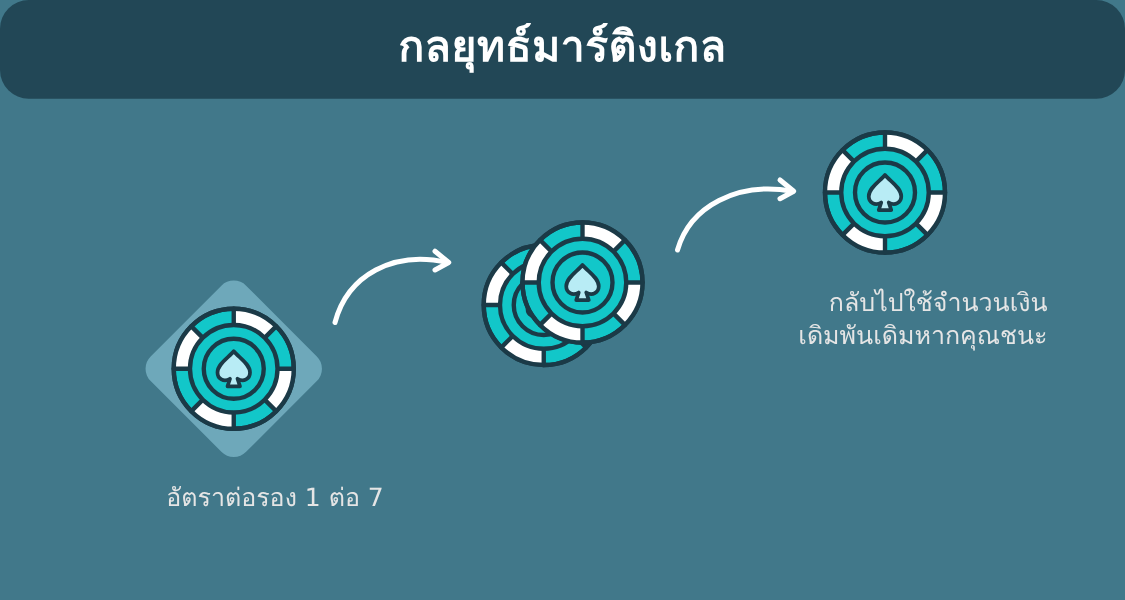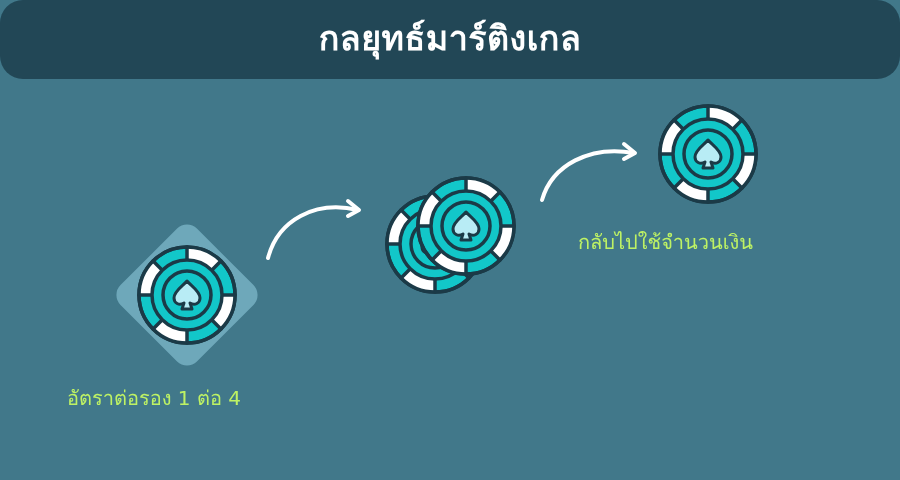--- a/index.html
+++ b/index.html
@@ -1,20 +1,20 @@
 <!DOCTYPE html>
 <html><head>
 <meta charset="utf-8">
 <style>
   html, body { margin:0; padding:0; }
   body { width:900px; height:480px; overflow:hidden; background:#41788a; position:relative; font-family:"DejaVu Sans", sans-serif; }
   .header { position:absolute; left:0; top:0; width:900px; height:79px; background:#224756; display:flex; align-items:center; justify-content:center;border-radius:23px; }
   .title { color:#ffffff; font-family:"DejaVu Sans", sans-serif; font-weight:bold; font-size:34px; letter-spacing:0.5px; line-height:1; margin-top:-4px; }
   svg.art { position:absolute; left:0; top:0; }
-  .label { position:absolute; color:#bef264; font-size:20px; line-height:26px; text-align:left; white-space:nowrap; }
+  .label { position:absolute; color:#e5e5e5; font-size:20px; line-height:26px; text-align:right; white-space:nowrap; }
   .label span { display:block; }
 </style>
 </head>
 <body>
 
 <div class="header">
   <div class="title">กลยุทธ์มาร์ติงเกล</div>
 </div>
 
 <svg class="art" width="900" height="480" viewBox="0 0 900 480">
@@ -66,21 +66,22 @@
     <path d="M542,200 C552,165 590,145 634,153"></path>
     <path d="M624,144 L635,153 L624,159"></path>
   </g>
 
   <g>
     <use href="#chip" transform="translate(708,154)"></use>
   </g>
 </svg>
 
 <div class="label" style="left:67px; top:385px; width:240px;">
-  <span>อัตราต่อรอง 1 ต่อ 4</span>
+  <span>อัตราต่อรอง 1 ต่อ 7</span>
 </div>
 
 <div class="label" style="left:350px; top:315px; width:200px;">
 </div>
 
 <div class="label" style="left:578px; top:229px; width:260px;">
   <span>กลับไปใช้จำนวนเงิน</span>
+  <span>เดิมพันเดิมหากคุณชนะ</span>
 </div>
 
 </body></html>

